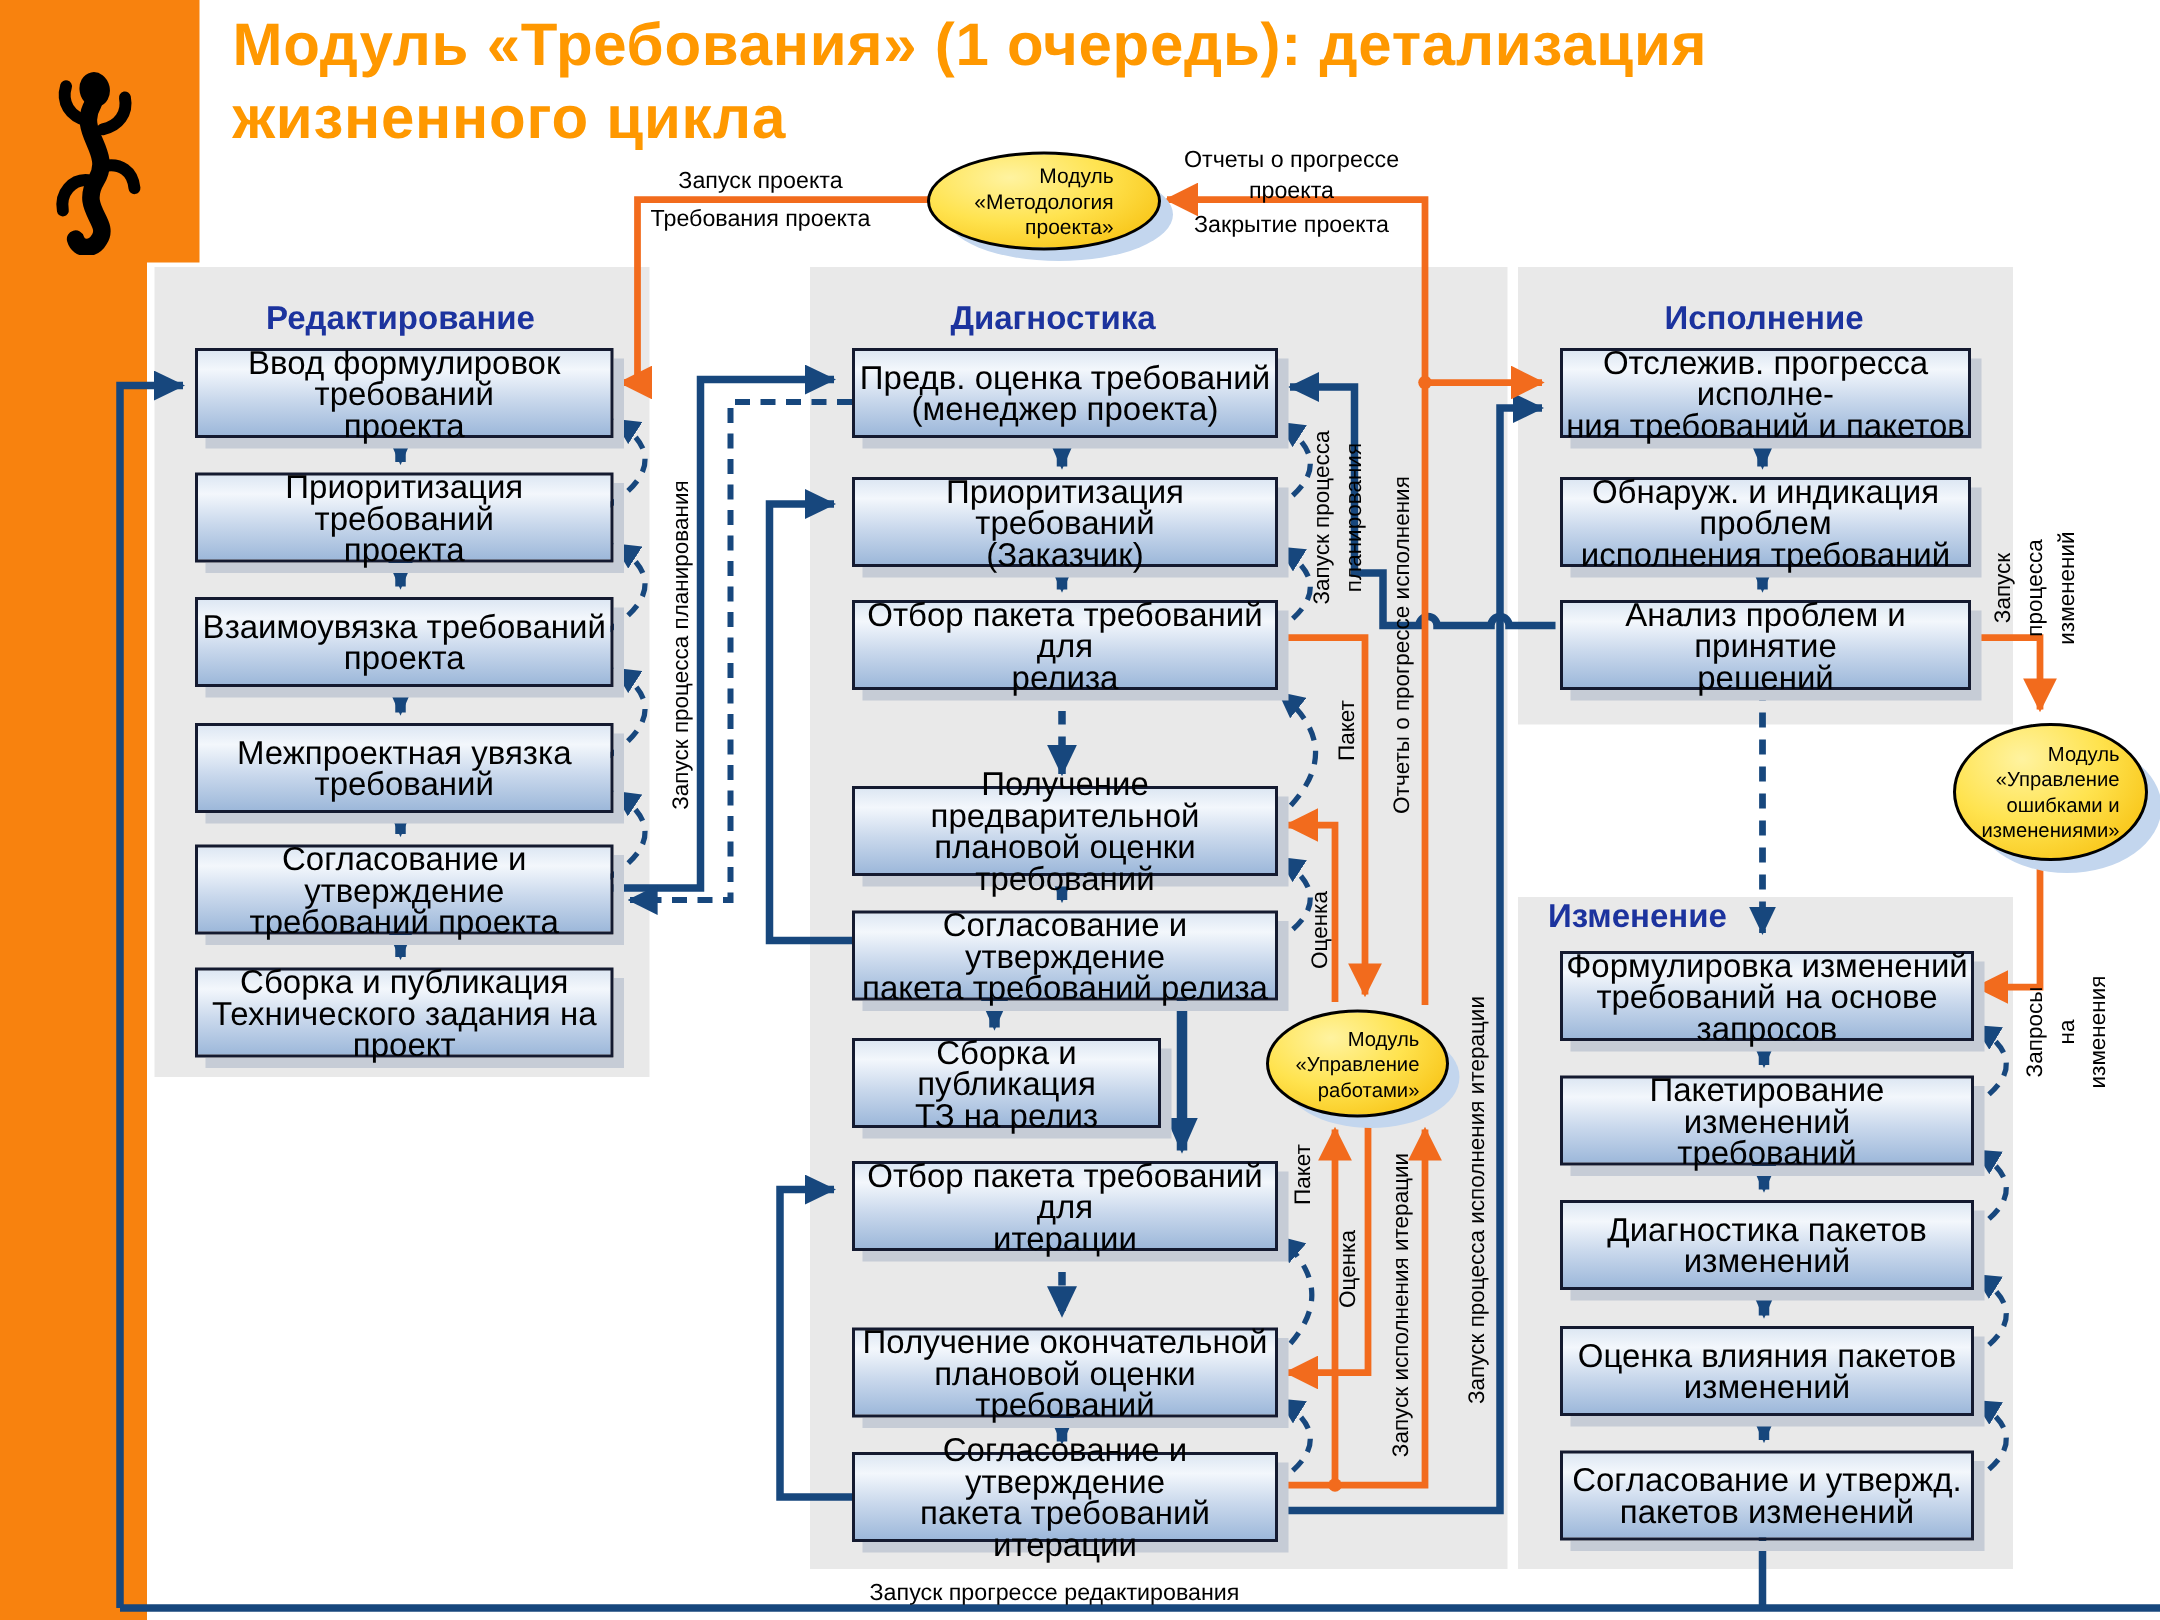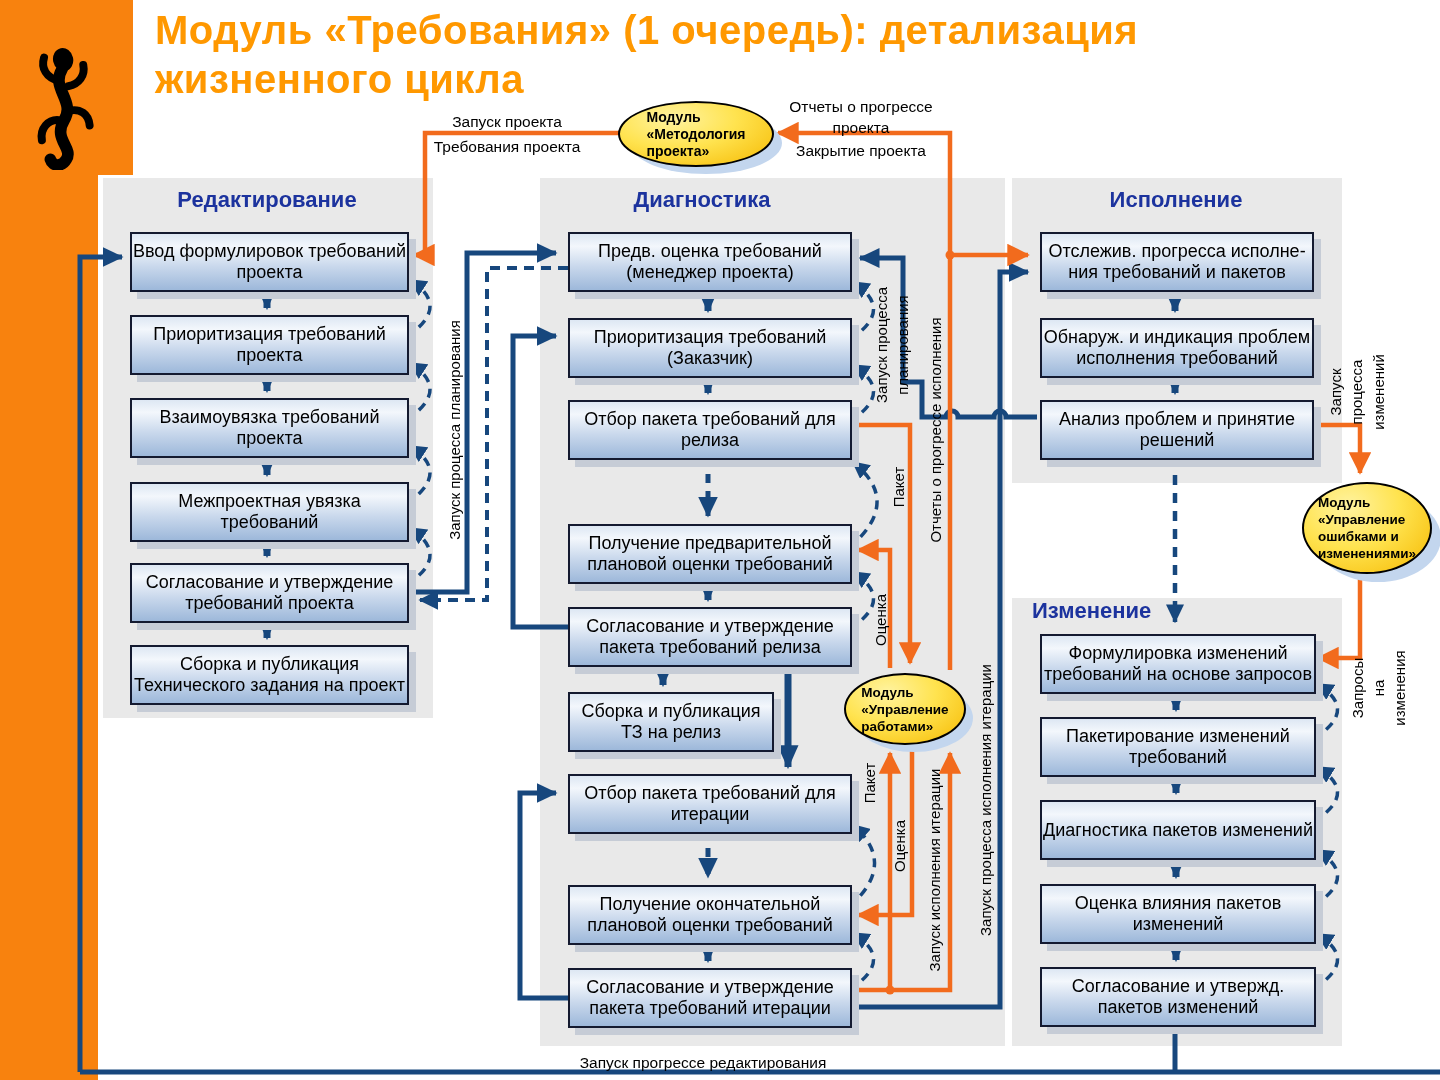--- a/index.html
+++ b/index.html
@@ -9,28 +9,28 @@
   .sidebar-top{position:absolute;left:0;top:0;width:133px;height:175px;background:#f8820e;z-index:1;}
   .gecko{position:absolute;left:22px;top:48px;z-index:2;}
   .title{position:absolute;left:155px;top:6px;width:1240px;z-index:3;
          font-size:40px;font-weight:bold;line-height:49px;color:#ff9800;letter-spacing:.5px;white-space:pre-line;}
   .panel{position:absolute;background:#e9e9e9;z-index:2;}
   svg.wires{position:absolute;left:0;top:0;z-index:4;}
   .box{position:absolute;z-index:5;border:2px solid #141a30;
        background:linear-gradient(180deg,#dde7f3 0%,#f3f7fc 22%,#c9d8ec 58%,#9db8da 100%);
        box-shadow:7px 7px 0 0 #c6ccd6;
        display:flex;align-items:center;justify-content:center;text-align:center;
-       font-size:18px;line-height:21px;color:#000;white-space:pre-line;}
+       font-size:22px;line-height:21px;color:#000;white-space:pre-line;}
   .header{position:absolute;z-index:5;transform:translate(-50%,-50%);
-          font-size:22px;font-weight:bold;color:#1c339e;white-space:nowrap;}
+          font-size:22px;font-weight:bold;color:#1c339e;white-space:nowrap;margin-top:12px;}
   .header-left{position:absolute;z-index:5;font-size:22px;font-weight:bold;color:#1c339e;white-space:nowrap;}
   .module{position:absolute;z-index:6;border:2.5px solid #000;border-radius:50%;
           background:radial-gradient(ellipse at 35% 25%,#fff3a0 0%,#ffe34f 45%,#f5b800 100%);
-          display:flex;align-items:center;justify-content:center;text-align:left;
-          font-size:13.5px;font-weight:bold;line-height:17px;color:#000;white-space:pre-line;}
+          display:flex;align-items:center;justify-content:center;text-align:right;
+          font-size:13.5px;font-weight:normal;line-height:17px;color:#000;white-space:pre-line;}
   .module-shadow{position:absolute;z-index:5;border-radius:50%;background:#c3d6ee;}
   .hlabel{position:absolute;z-index:7;transform:translate(-50%,-50%);font-size:15.5px;color:#000;
           text-align:center;white-space:pre-line;line-height:21px;}
   .vlabel{position:absolute;z-index:7;transform:translate(-50%,-50%) rotate(-90deg);font-size:15px;color:#000;
           text-align:center;white-space:pre-line;line-height:21px;}
 </style>
 </head>
 <body>
 
 <div id="stage">

